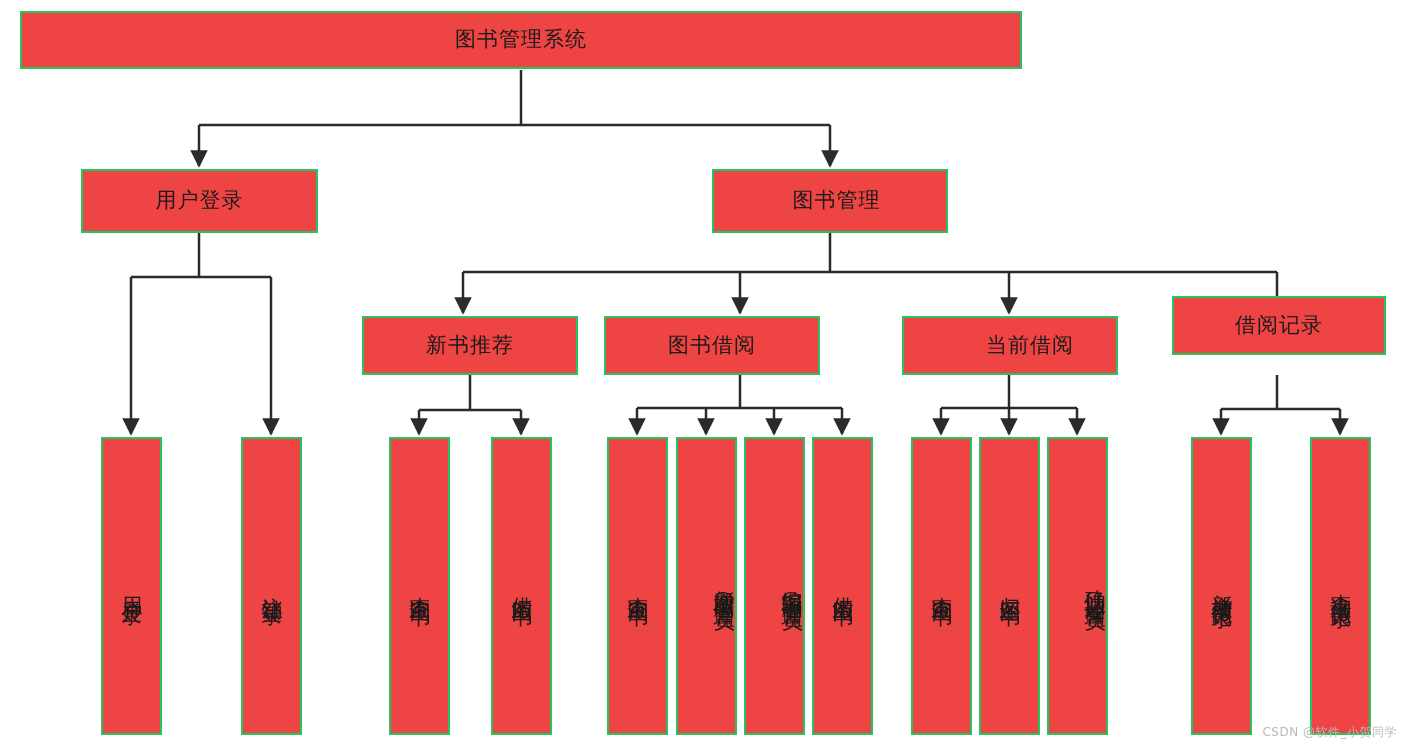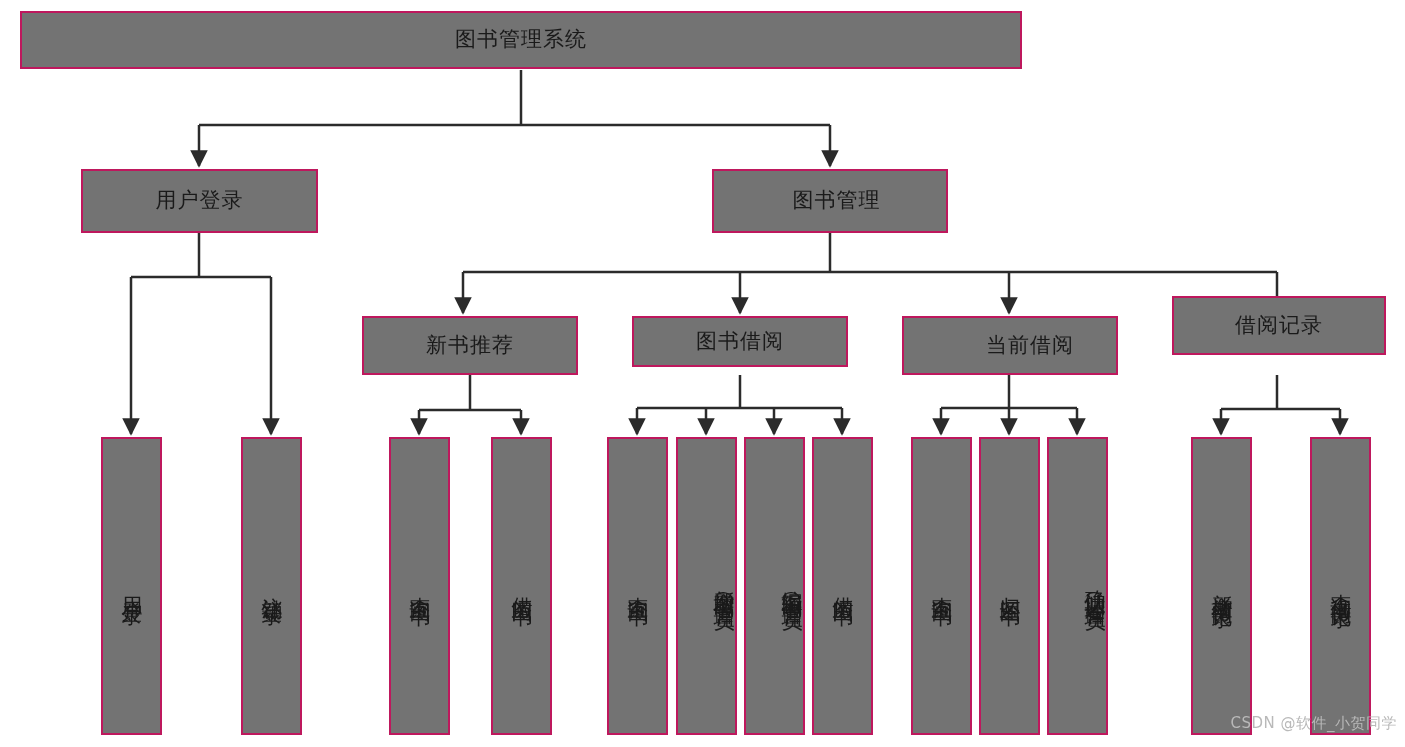--- a/index.html
+++ b/index.html
@@ -21,22 +21,22 @@
   #connector-layer {
     position: absolute;
     left: 0;
     top: 0;
     width: 1405px;
     height: 747px;
   }
   .node {
     position: absolute;
     box-sizing: border-box;
-    background: #737373;
-    border: 2px solid #be185d;
+    background: #ef4444;
+    border: 2px solid #22c55e;
     display: flex;
     align-items: center;
     justify-content: center;
     color: #1a1a1a;
     z-index: 2;
   }
   .node.horizontal {
     font-size: 21px;
     letter-spacing: 1px;
     line-height: 1.2;
@@ -60,22 +60,22 @@
   .node.vertical.pad-top {
     align-items: center;
   }
   .node-label {
     display: block;
     white-space: pre-line;
   }
   #watermark {
     position: absolute;
     right: 8px;
-    bottom: 14px;
-    font-size: 15px;
+    bottom: 6px;
+    font-size: 12px;
     color: #b9b9b9;
     letter-spacing: 0.5px;
     z-index: 5;
     white-space: nowrap;
   }
 </style>
 </head>
 <body>
 
 <div id="diagram-root">
@@ -140,21 +140,21 @@
   </div>
 
   <div class="node horizontal" style="left:712px; top:169px; width:236px; height:64px;padding-left:13px;">
     <span class="node-label">图书管理</span>
   </div>
 
   <div class="node horizontal" style="left:362px; top:316px; width:216px; height:59px;">
     <span class="node-label">新书推荐</span>
   </div>
 
-  <div class="node horizontal" style="left:632px; top:316px; width:216px; height:51px;">
+  <div class="node horizontal" style="left:604px; top:316px; width:216px; height:59px;">
     <span class="node-label">图书借阅</span>
   </div>
 
   <div class="node horizontal" style="left:902px; top:316px; width:216px; height:59px;padding-left:40px;">
     <span class="node-label">当前借阅</span>
   </div>
 
   <div class="node horizontal" style="left:1172px; top:296px; width:214px; height:59px;">
     <span class="node-label">借阅记录</span>
   </div>

